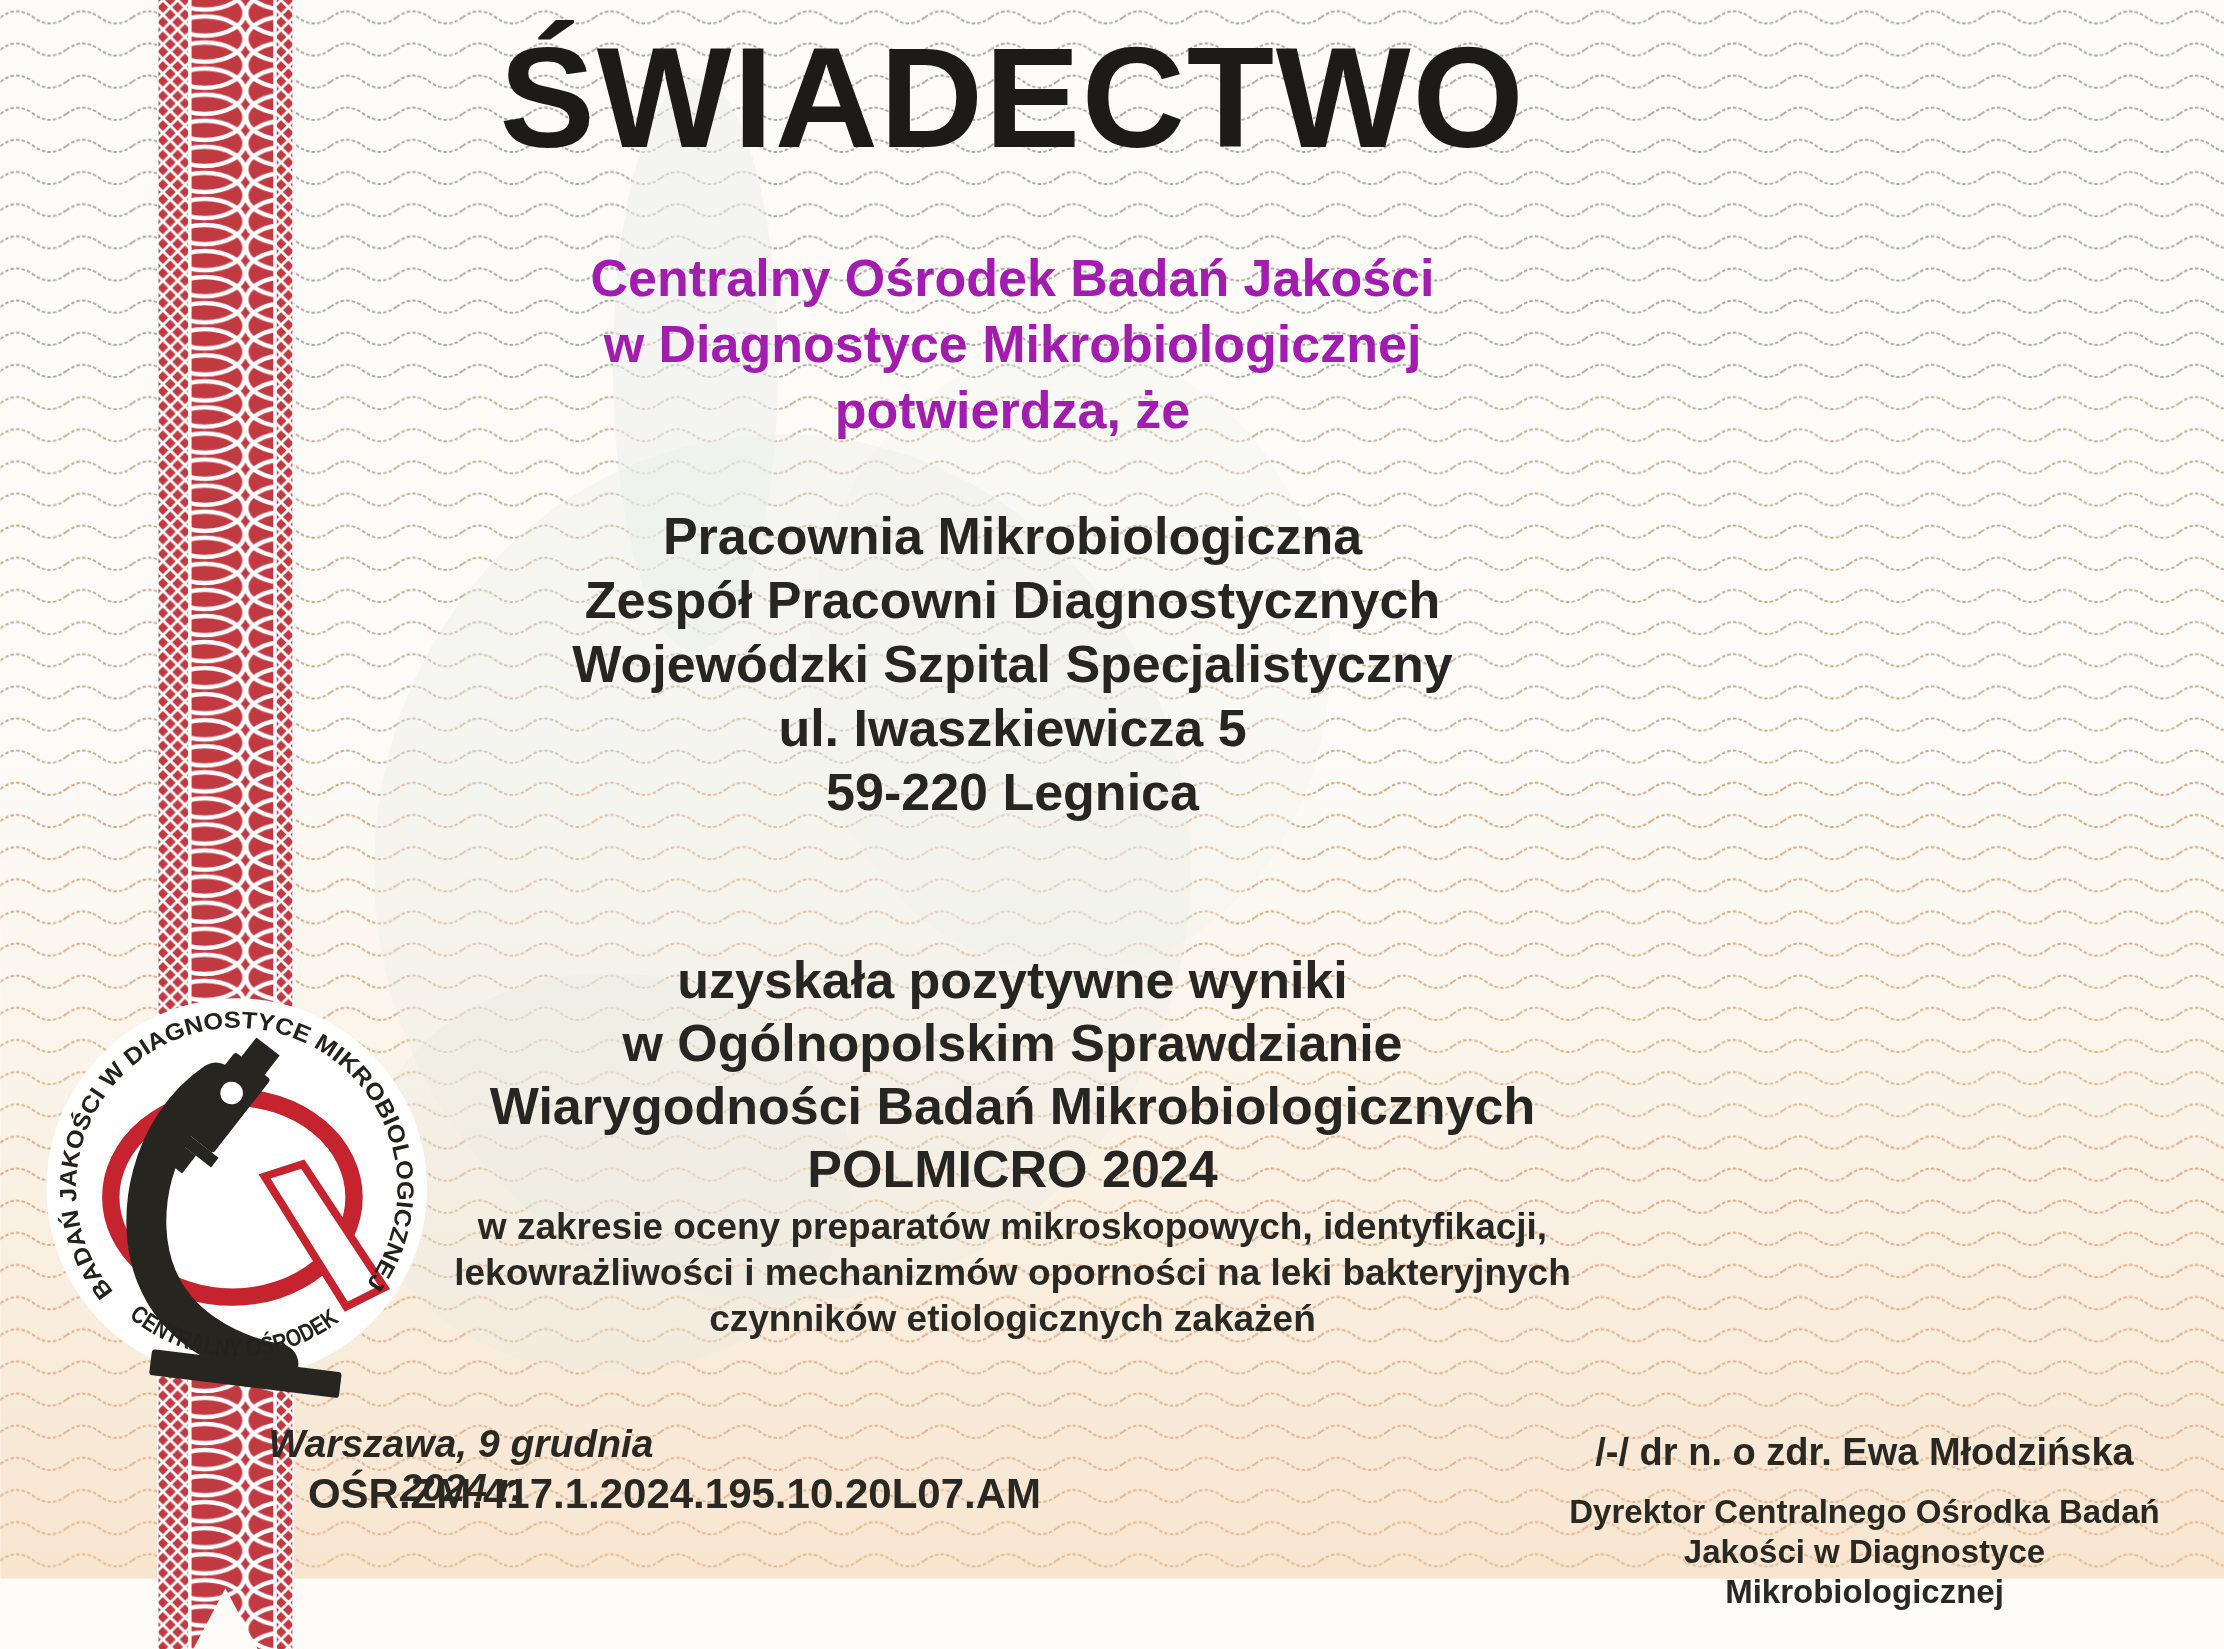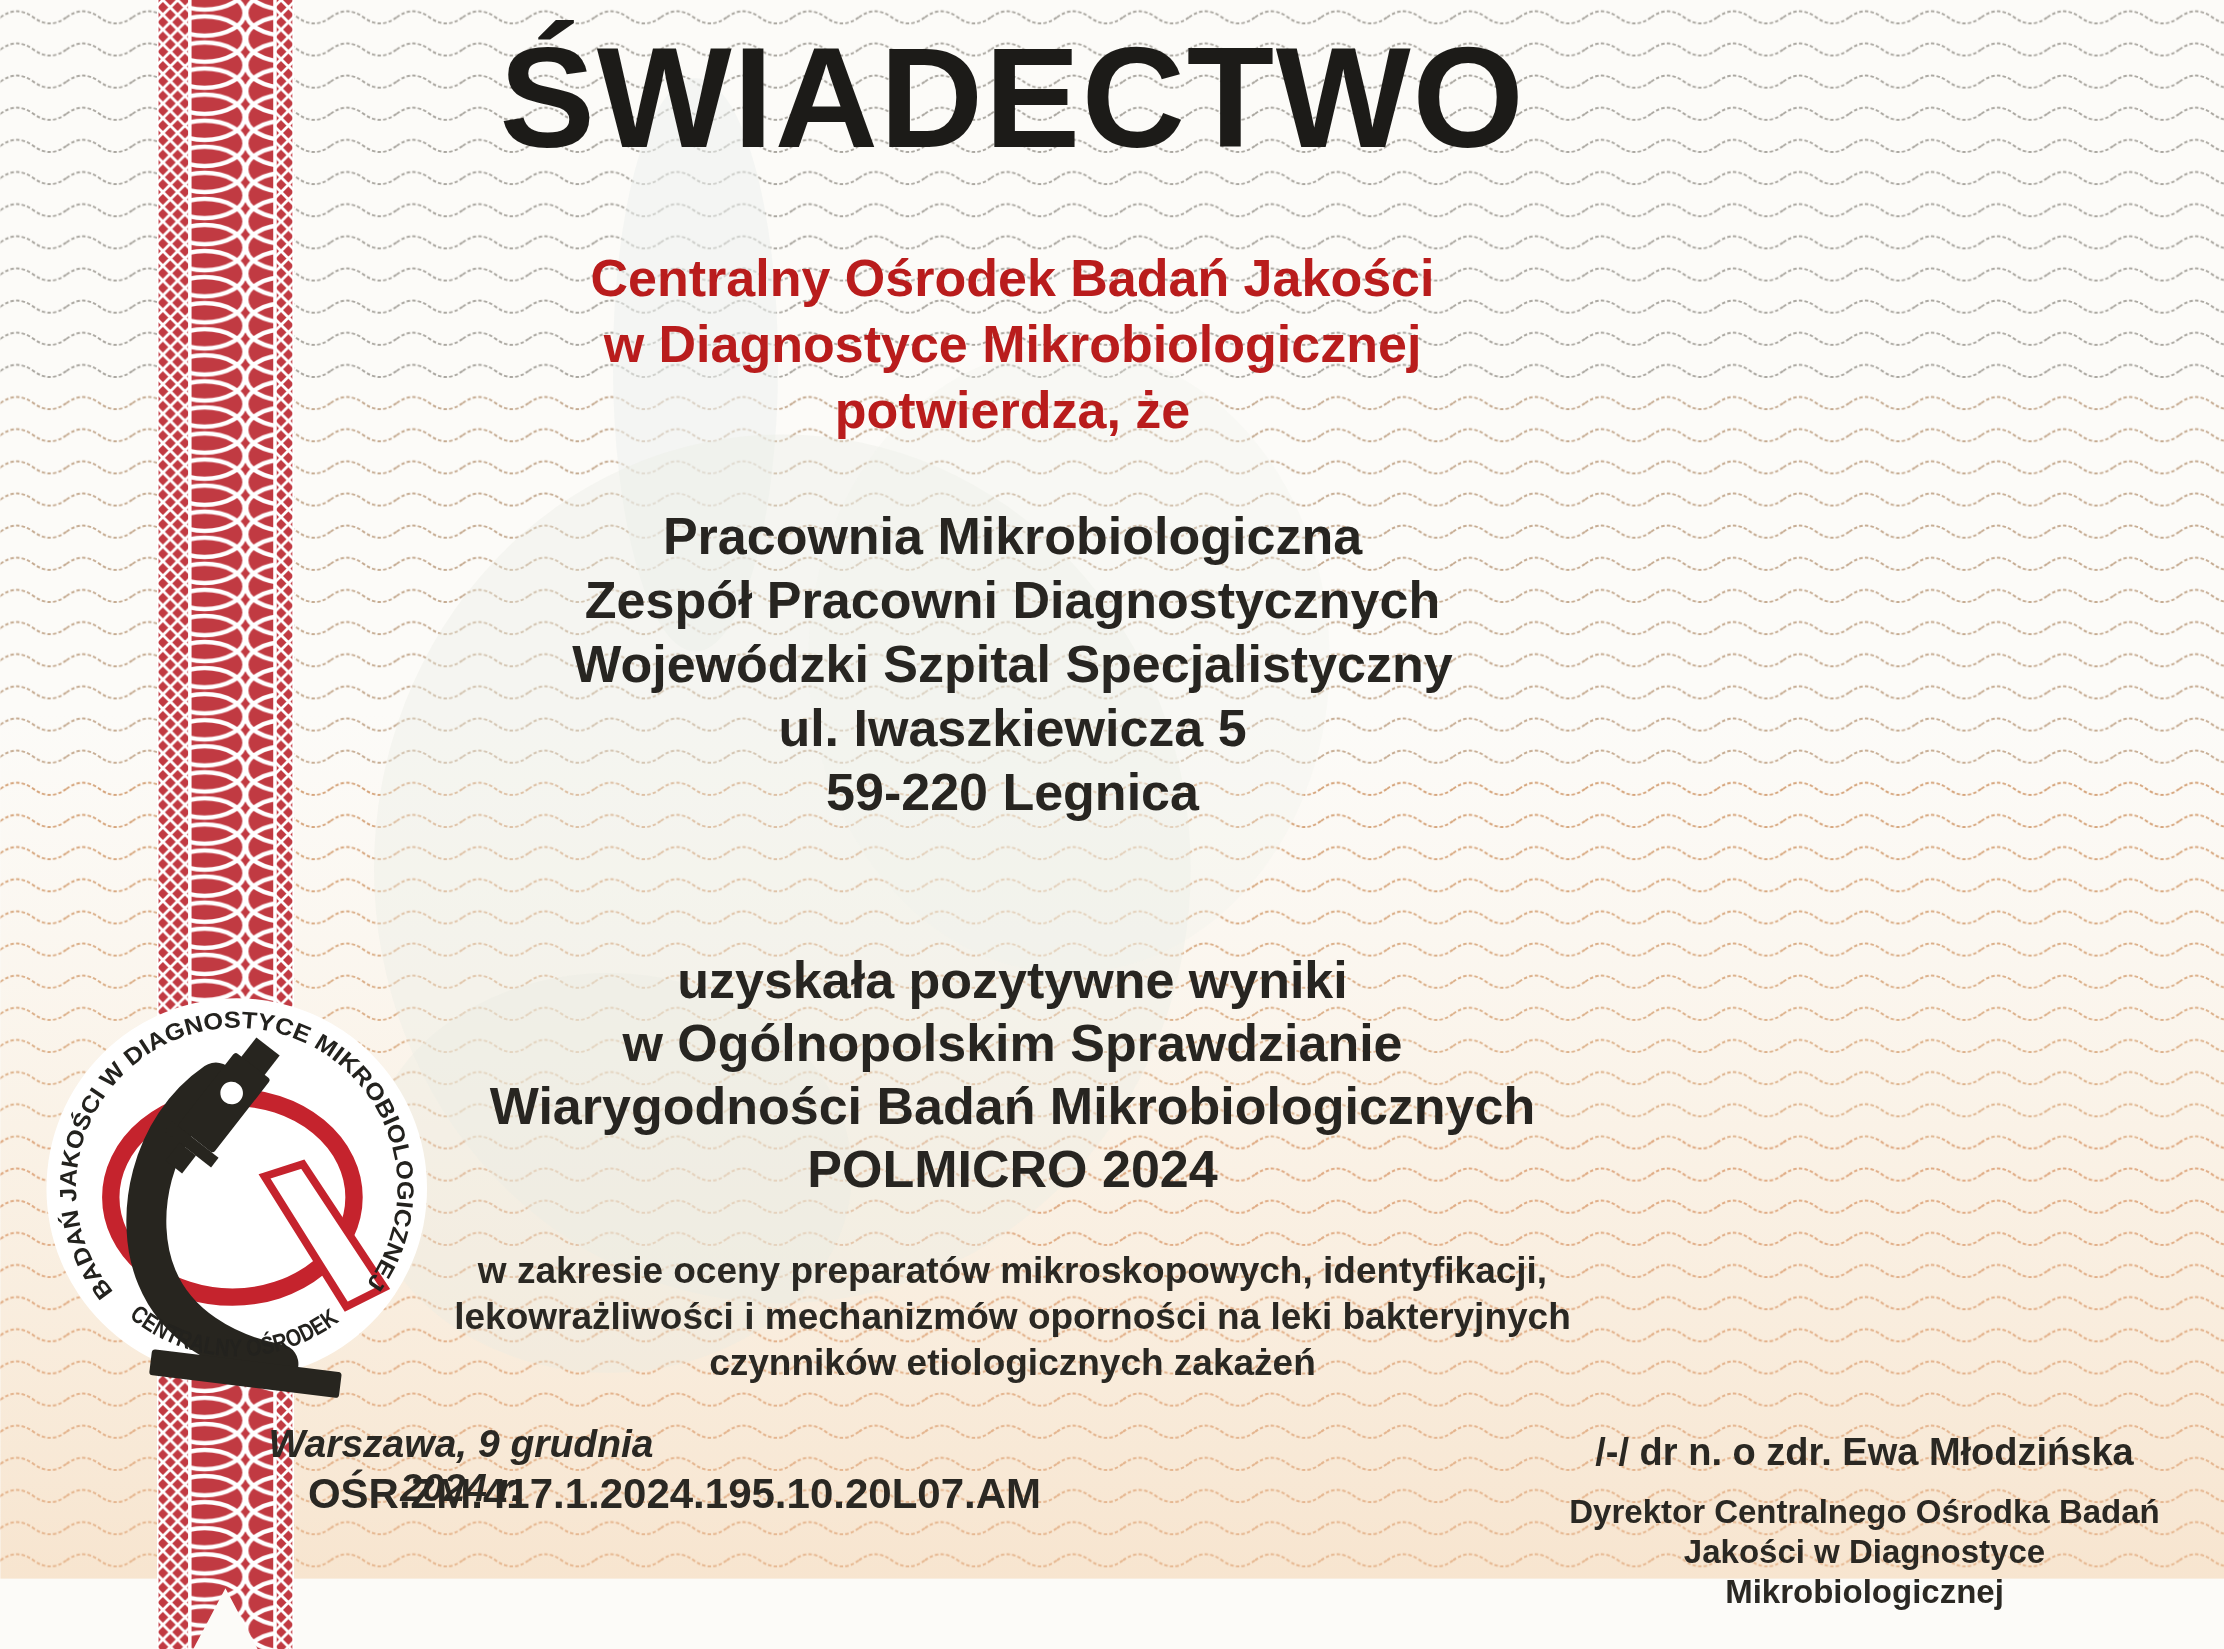--- a/index.html
+++ b/index.html
@@ -11,24 +11,24 @@
     font-family:"Liberation Sans", sans-serif;
     color:#25231f;
   }
   .bg-svg{position:absolute;left:0;top:0;z-index:0;}
   .textlayer{position:absolute;left:0;top:0;width:2225px;height:1158px;z-index:2;}
   .tblock{position:absolute;text-align:center;font-weight:700;}
   .title{
     left:304px;top:26px;width:1417px;
     font-size:143px;line-height:1.0;letter-spacing:1.7px;color:#1c1b18;
   }
-  .issuer{left:304px;top:245px;width:1417px;font-size:52px;line-height:66px;color:#b91c1c;}
+  .issuer{left:304px;top:245px;width:1417px;font-size:52px;line-height:66px;color:#a21caf;}
   .recipient{left:304px;top:504px;width:1417px;font-size:52px;line-height:64px;color:#272521;}
   .result{left:304px;top:949px;width:1417px;font-size:52px;line-height:63px;color:#272521;}
-  .scope{left:304px;top:1204px;width:1417px;font-size:37px;line-height:46px;color:#2a2823;margin-top:44px;}
+  .scope{left:304px;top:1204px;width:1417px;font-size:37px;line-height:46px;color:#2a2823;}
   .place-date{left:261px;top:1422px;width:400px;font-size:39px;font-style:italic;color:#2a2823;}
   .refnum{left:259px;top:1470px;width:782px;text-align:right;font-size:42px;color:#2a2823;}
   .notes{left:322px;top:1523px;width:1043px;text-align:left;font-size:31px;line-height:41px;color:#2a2823;}
   .signature{left:1556px;top:1432px;width:617px;font-size:33px;line-height:40px;color:#2a2823;}
   .signer-line{font-size:38px;margin-bottom:20px;}
 </style>
 </head>
 <body>
 
 <div class="page">

